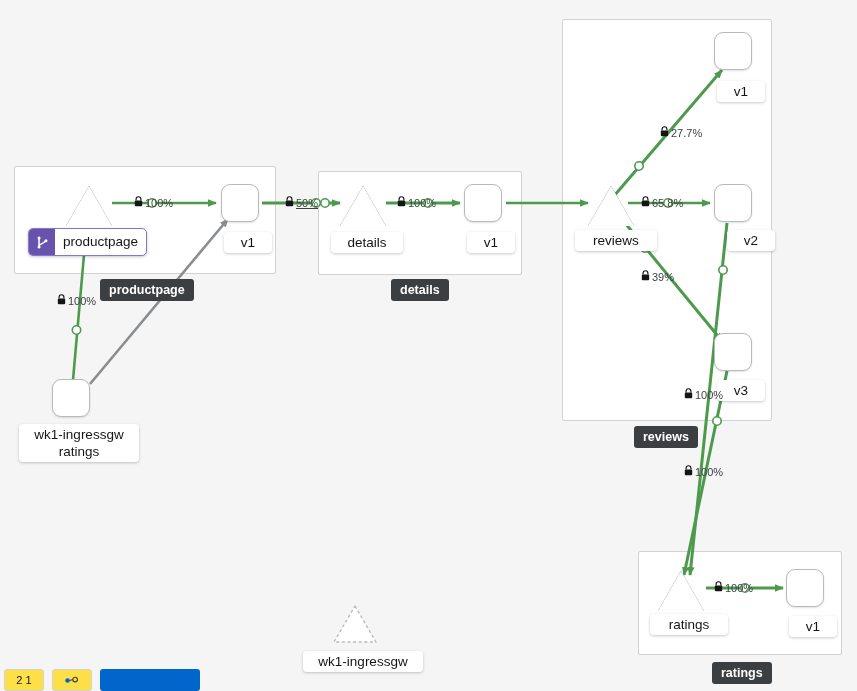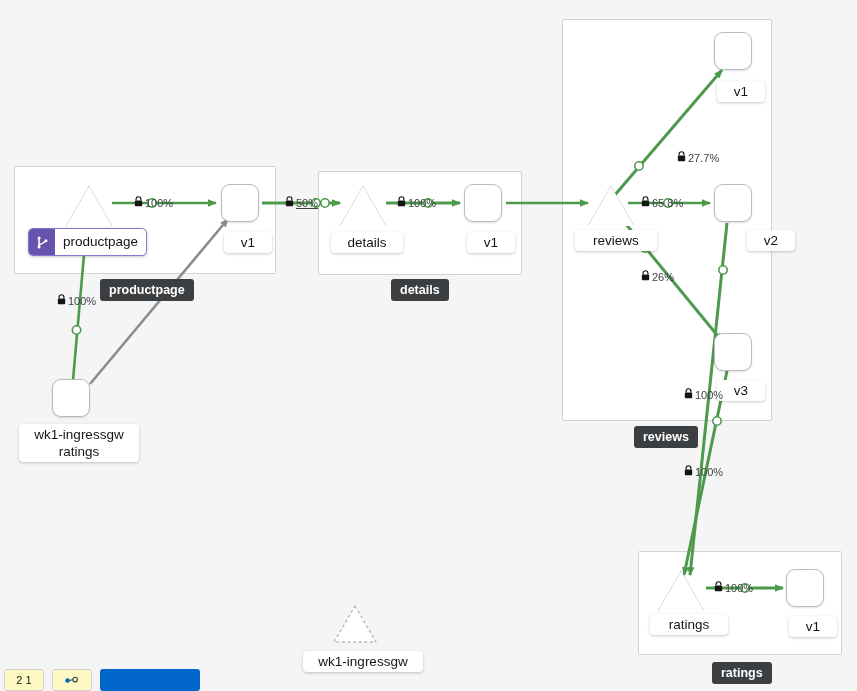--- a/index.html
+++ b/index.html
@@ -57,21 +57,21 @@
   .edge-label{
     position:absolute;display:flex;align-items:center;gap:2px;
     font-size:11px;line-height:12px;color:#3c3f42;white-space:nowrap;
     background:transparent;
   }
   .edge-label .pct{font-size:11px;color:#3c3f42;}
   .lock{display:inline-block;}
 
   
   .toolbar{position:absolute;left:0;bottom:0;height:24px;display:flex;align-items:flex-end;gap:8px;padding-left:4px;}
-  .tb-chip{height:22px;min-width:40px;background:#fef9c3;border:1px solid #d2d2d2;border-radius:3px;
+  .tb-chip{height:22px;min-width:40px;background:#fde047;border:1px solid #d2d2d2;border-radius:3px;
            display:flex;align-items:center;justify-content:center;gap:4px;font-size:11px;color:#151515;padding:0 6px;box-sizing:border-box;}
   .tb-primary{height:22px;width:100px;background:#0066cc;border-radius:3px;display:flex;align-items:center;justify-content:center;
               color:#fff;font-size:11px;}
 </style>
 </head>
 <body>
 
 <div id="graph-canvas">
 
   <div class="group-box" style="left:14px;top:166px;width:262px;height:108px;"></div>
@@ -170,21 +170,21 @@
   <div class="node-label" style="left:575px;top:230px;width:66px;">reviews</div>
 
   <div class="node" style="left:714px;top:32px;">
     <div class="box-node"></div>
   </div>
   <div class="node-label" style="left:717px;top:81px;width:32px;">v1</div>
 
   <div class="node" style="left:714px;top:184px;">
     <div class="box-node"></div>
   </div>
-  <div class="node-label" style="left:747px;top:230px;width:32px;">v2</div>
+  <div class="node-label" style="left:727px;top:230px;width:32px;">v2</div>
 
   <div class="node" style="left:714px;top:333px;">
     <div class="box-node"></div>
   </div>
   <div class="node-label" style="left:717px;top:380px;width:32px;">v3</div>
 
   <div class="node" style="left:658px;top:571px;">
     <div class="tri"></div>
   </div>
   <div class="node-label" style="left:650px;top:614px;width:62px;">ratings</div>
@@ -234,21 +234,21 @@
   <div class="edge-label" style="left:397px;top:196px;">
     <span class="lock">
       <svg width="9" height="11" viewBox="0 0 10 12">
           <path d="M2.3 5V3.4a2.7 2.7 0 0 1 5.4 0V5" fill="none" stroke="#151515" stroke-width="1.3"></path>
           <rect x="0.9" y="4.8" width="8.2" height="6.6" rx="1.1" fill="#151515"></rect>
         </svg>
     </span>
     <span class="pct">100%</span>
   </div>
 
-  <div class="edge-label" style="left:677px;top:126px;margin-top:25px;">
+  <div class="edge-label" style="left:660px;top:126px;">
     <span class="lock">
       <svg width="9" height="11" viewBox="0 0 10 12">
           <path d="M2.3 5V3.4a2.7 2.7 0 0 1 5.4 0V5" fill="none" stroke="#151515" stroke-width="1.3"></path>
           <rect x="0.9" y="4.8" width="8.2" height="6.6" rx="1.1" fill="#151515"></rect>
         </svg>
     </span>
     <span class="pct">27.7%</span>
   </div>
 
   <div class="edge-label" style="left:641px;top:196px;">
@@ -261,21 +261,21 @@
     <span class="pct">65.8%</span>
   </div>
 
   <div class="edge-label" style="left:641px;top:270px;">
     <span class="lock">
       <svg width="9" height="11" viewBox="0 0 10 12">
           <path d="M2.3 5V3.4a2.7 2.7 0 0 1 5.4 0V5" fill="none" stroke="#151515" stroke-width="1.3"></path>
           <rect x="0.9" y="4.8" width="8.2" height="6.6" rx="1.1" fill="#151515"></rect>
         </svg>
     </span>
-    <span class="pct">26%</span>
+    <span class="pct">39%</span>
   </div>
 
   <div class="edge-label" style="left:684px;top:388px;">
     <span class="lock">
       <svg width="9" height="11" viewBox="0 0 10 12">
           <path d="M2.3 5V3.4a2.7 2.7 0 0 1 5.4 0V5" fill="none" stroke="#151515" stroke-width="1.3"></path>
           <rect x="0.9" y="4.8" width="8.2" height="6.6" rx="1.1" fill="#151515"></rect>
         </svg>
     </span>
     <span class="pct">100%</span>

